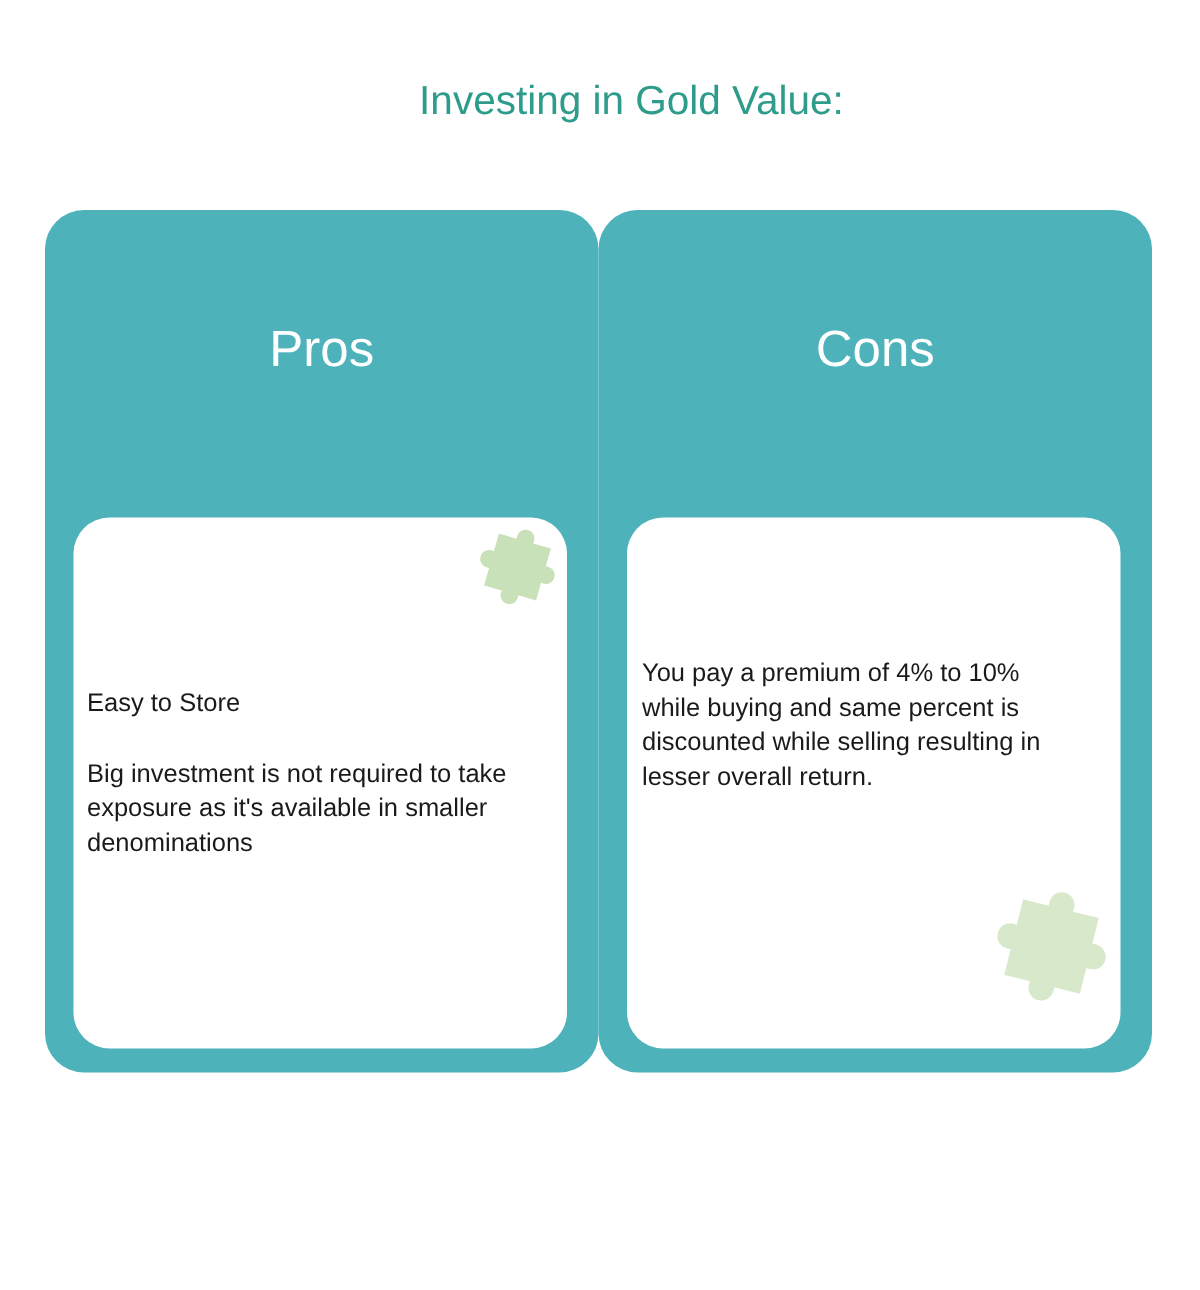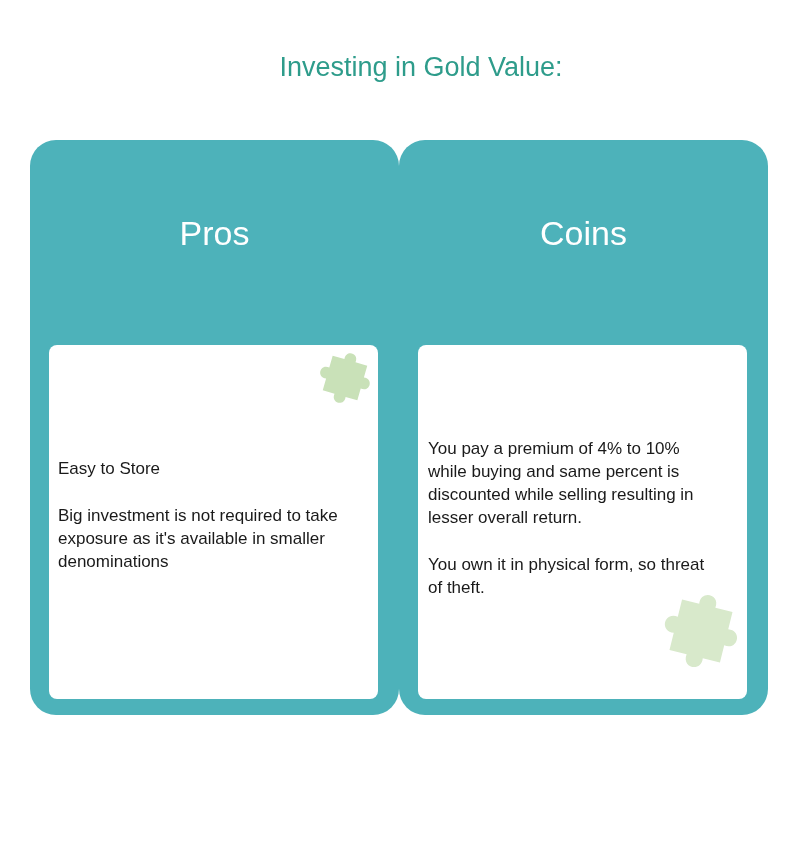--- a/index.html
+++ b/index.html
@@ -46,21 +46,21 @@
     text-align:center;
     font-size:34px;
     line-height:38px;
     color:var(--panel-text);
   }
   .card{
     position:absolute;
     left:19px;right:21px;
     top:205px;bottom:16px;
     background:var(--card);
-    border-radius:8px;
+    border-radius:24px;
     overflow:hidden;
   }
   .card-text{
     position:absolute;
     left:0;right:0;top:0;
     padding:112px 10px 0 9px;
     font-size:17px;
     line-height:23px;
     color:var(--text);
   }
@@ -105,29 +105,27 @@
       <div class="card-text pros">
         <p>Easy to Store</p>
         <p>Big investment is not required to take
 exposure as it's available in smaller
 denominations</p>
       </div>
     </div>
   </div>
 
   <div class="panel">
-    <div class="panel-header">Coins</div>
+    <div class="panel-header">Cons</div>
     <div class="card">
       <svg class="puzzle cons-puzzle" viewBox="0 0 100 100" xmlns="http://www.w3.org/2000/svg" aria-hidden="true">
         <path d="M25,25 h17 c-2,-14 18,-14 16,0 h17 v17 c14,-2 14,18 0,16 v17 h-17 c2,14 -18,14 -16,0 h-17 v-17 c-14,2 -14,-18 0,-16 z"></path>
       </svg>
       <div class="card-text cons">
         <p>You pay a premium of 4% to 10%
 while buying and same percent is
 discounted while selling resulting in
 lesser overall return.</p>
-        <p>You own it in physical form, so threat
-of theft.</p>
       </div>
     </div>
   </div>
 
 </div>
 
 </body></html>

